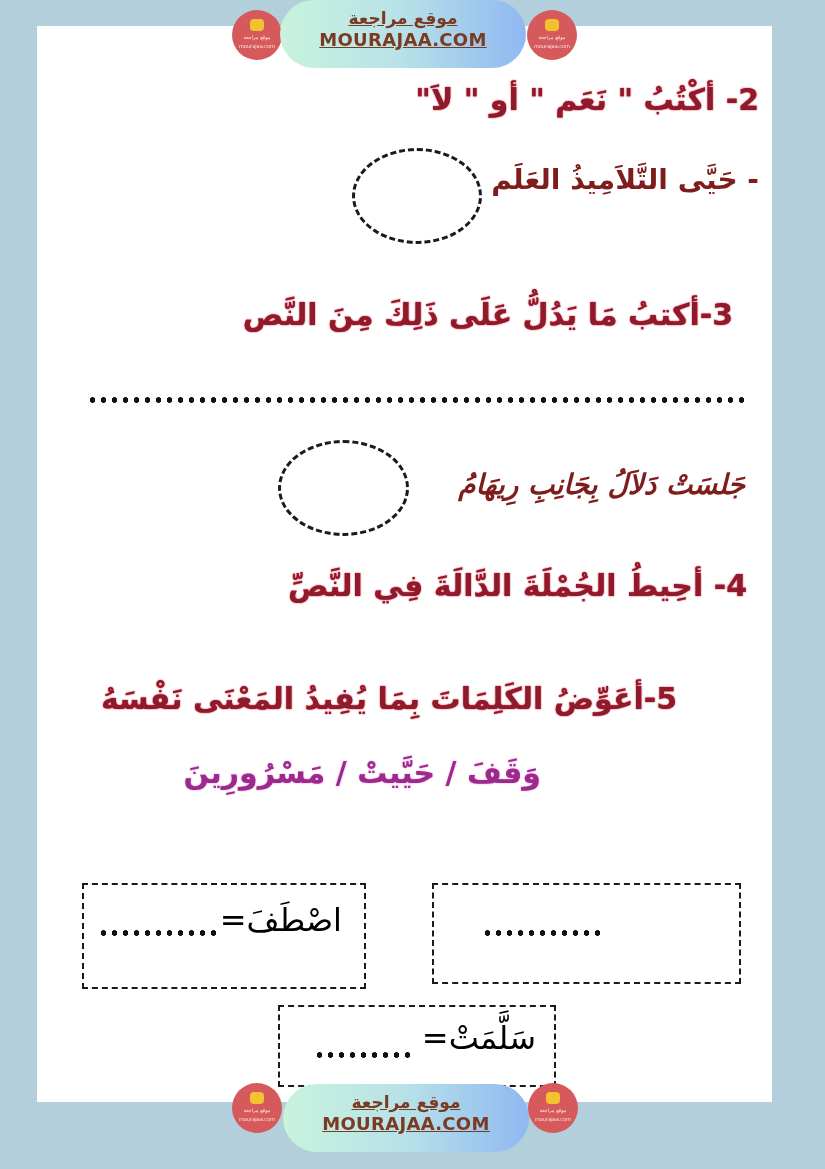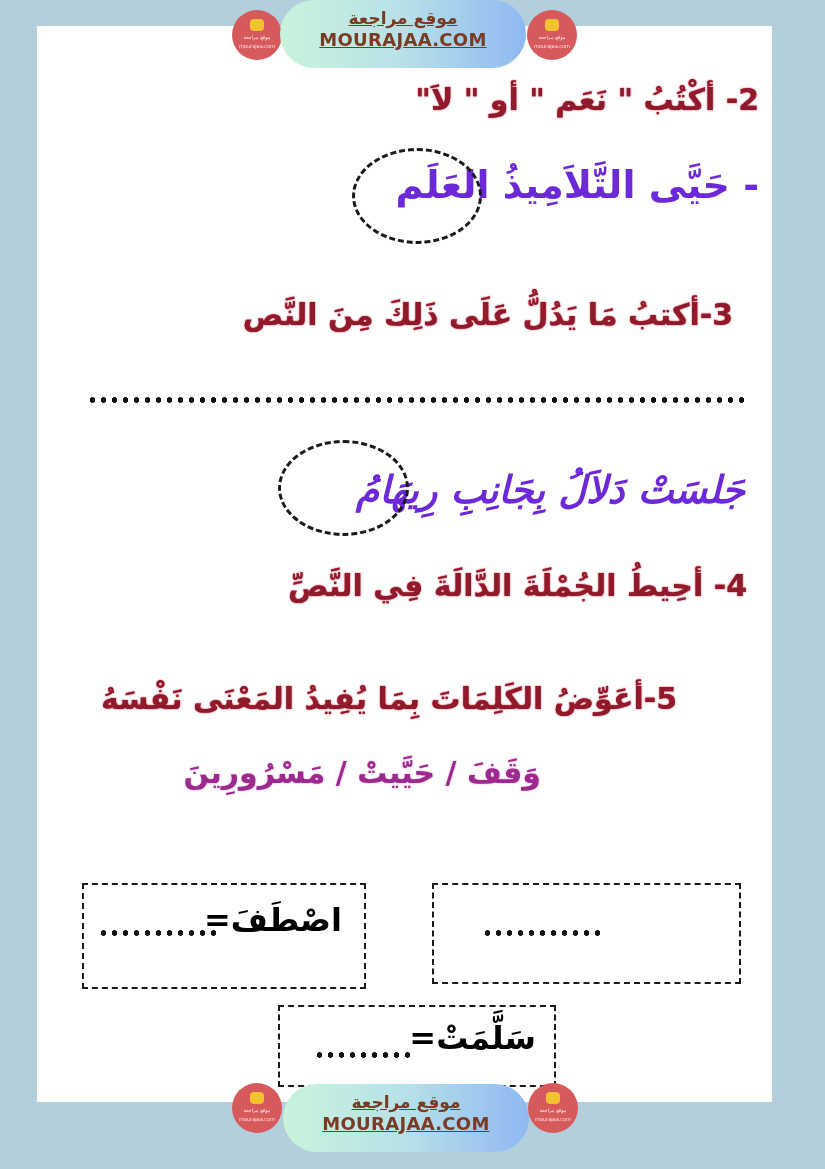--- a/index.html
+++ b/index.html
@@ -11,39 +11,39 @@
     .paper {
       position: absolute; left: 37px; top: 26px; width: 735px; height: 1076px;
       background: #ffffff;
     }
     .abs { position: absolute; }
     .rtl { direction: rtl; unicode-bidi: isolate; white-space: nowrap; }
     .heading {
       color: #8e1a2b; font-weight: bold; font-size: 30px;
       text-shadow: 0 0 2px #e36b7a, 0 0 1px #c8283d;
     }
-    .sentence { color: #6d28d9; font-weight: bold; font-size: 38px; }
+    .sentence { color: #7f1d1d; font-weight: bold; font-size: 28px; }
     .purple {
       color: #9b2a8c; font-weight: bold; font-size: 30px;
       text-shadow: 0 0 2px #e58ad8;
       margin-left: 37px;
     }
     .ellipse {
       position: absolute; border: 3px dashed #1a1a1a; border-radius: 50%;
       box-sizing: border-box;
     }
     .dots {
       position: absolute; height: 8px;
       background-image: radial-gradient(circle, #111 2.6px, transparent 3px);
       background-size: 11px 8px; background-repeat: repeat-x;
     }
     .box {
       position: absolute; border: 2.5px dashed #1a1a1a; box-sizing: border-box;
     }
-    .box-word { color: #000; font-weight: bold; font-size: 32px; }
+    .box-word { color: #000; font-weight: normal; font-size: 32px; }
     .banner {
       position: absolute; width: 246px; height: 68px; border-radius: 34px;
       background: linear-gradient(90deg, #c9f3dc 0%, #b7e1e8 50%, #8fb8f2 100%);
       text-align: center;
     }
     .banner .ar {
       display: block; color: #7a3b22; font-weight: bold; font-size: 17px;
       text-decoration: underline; margin-top: 8px; direction: rtl;
     }
     .banner .en {

